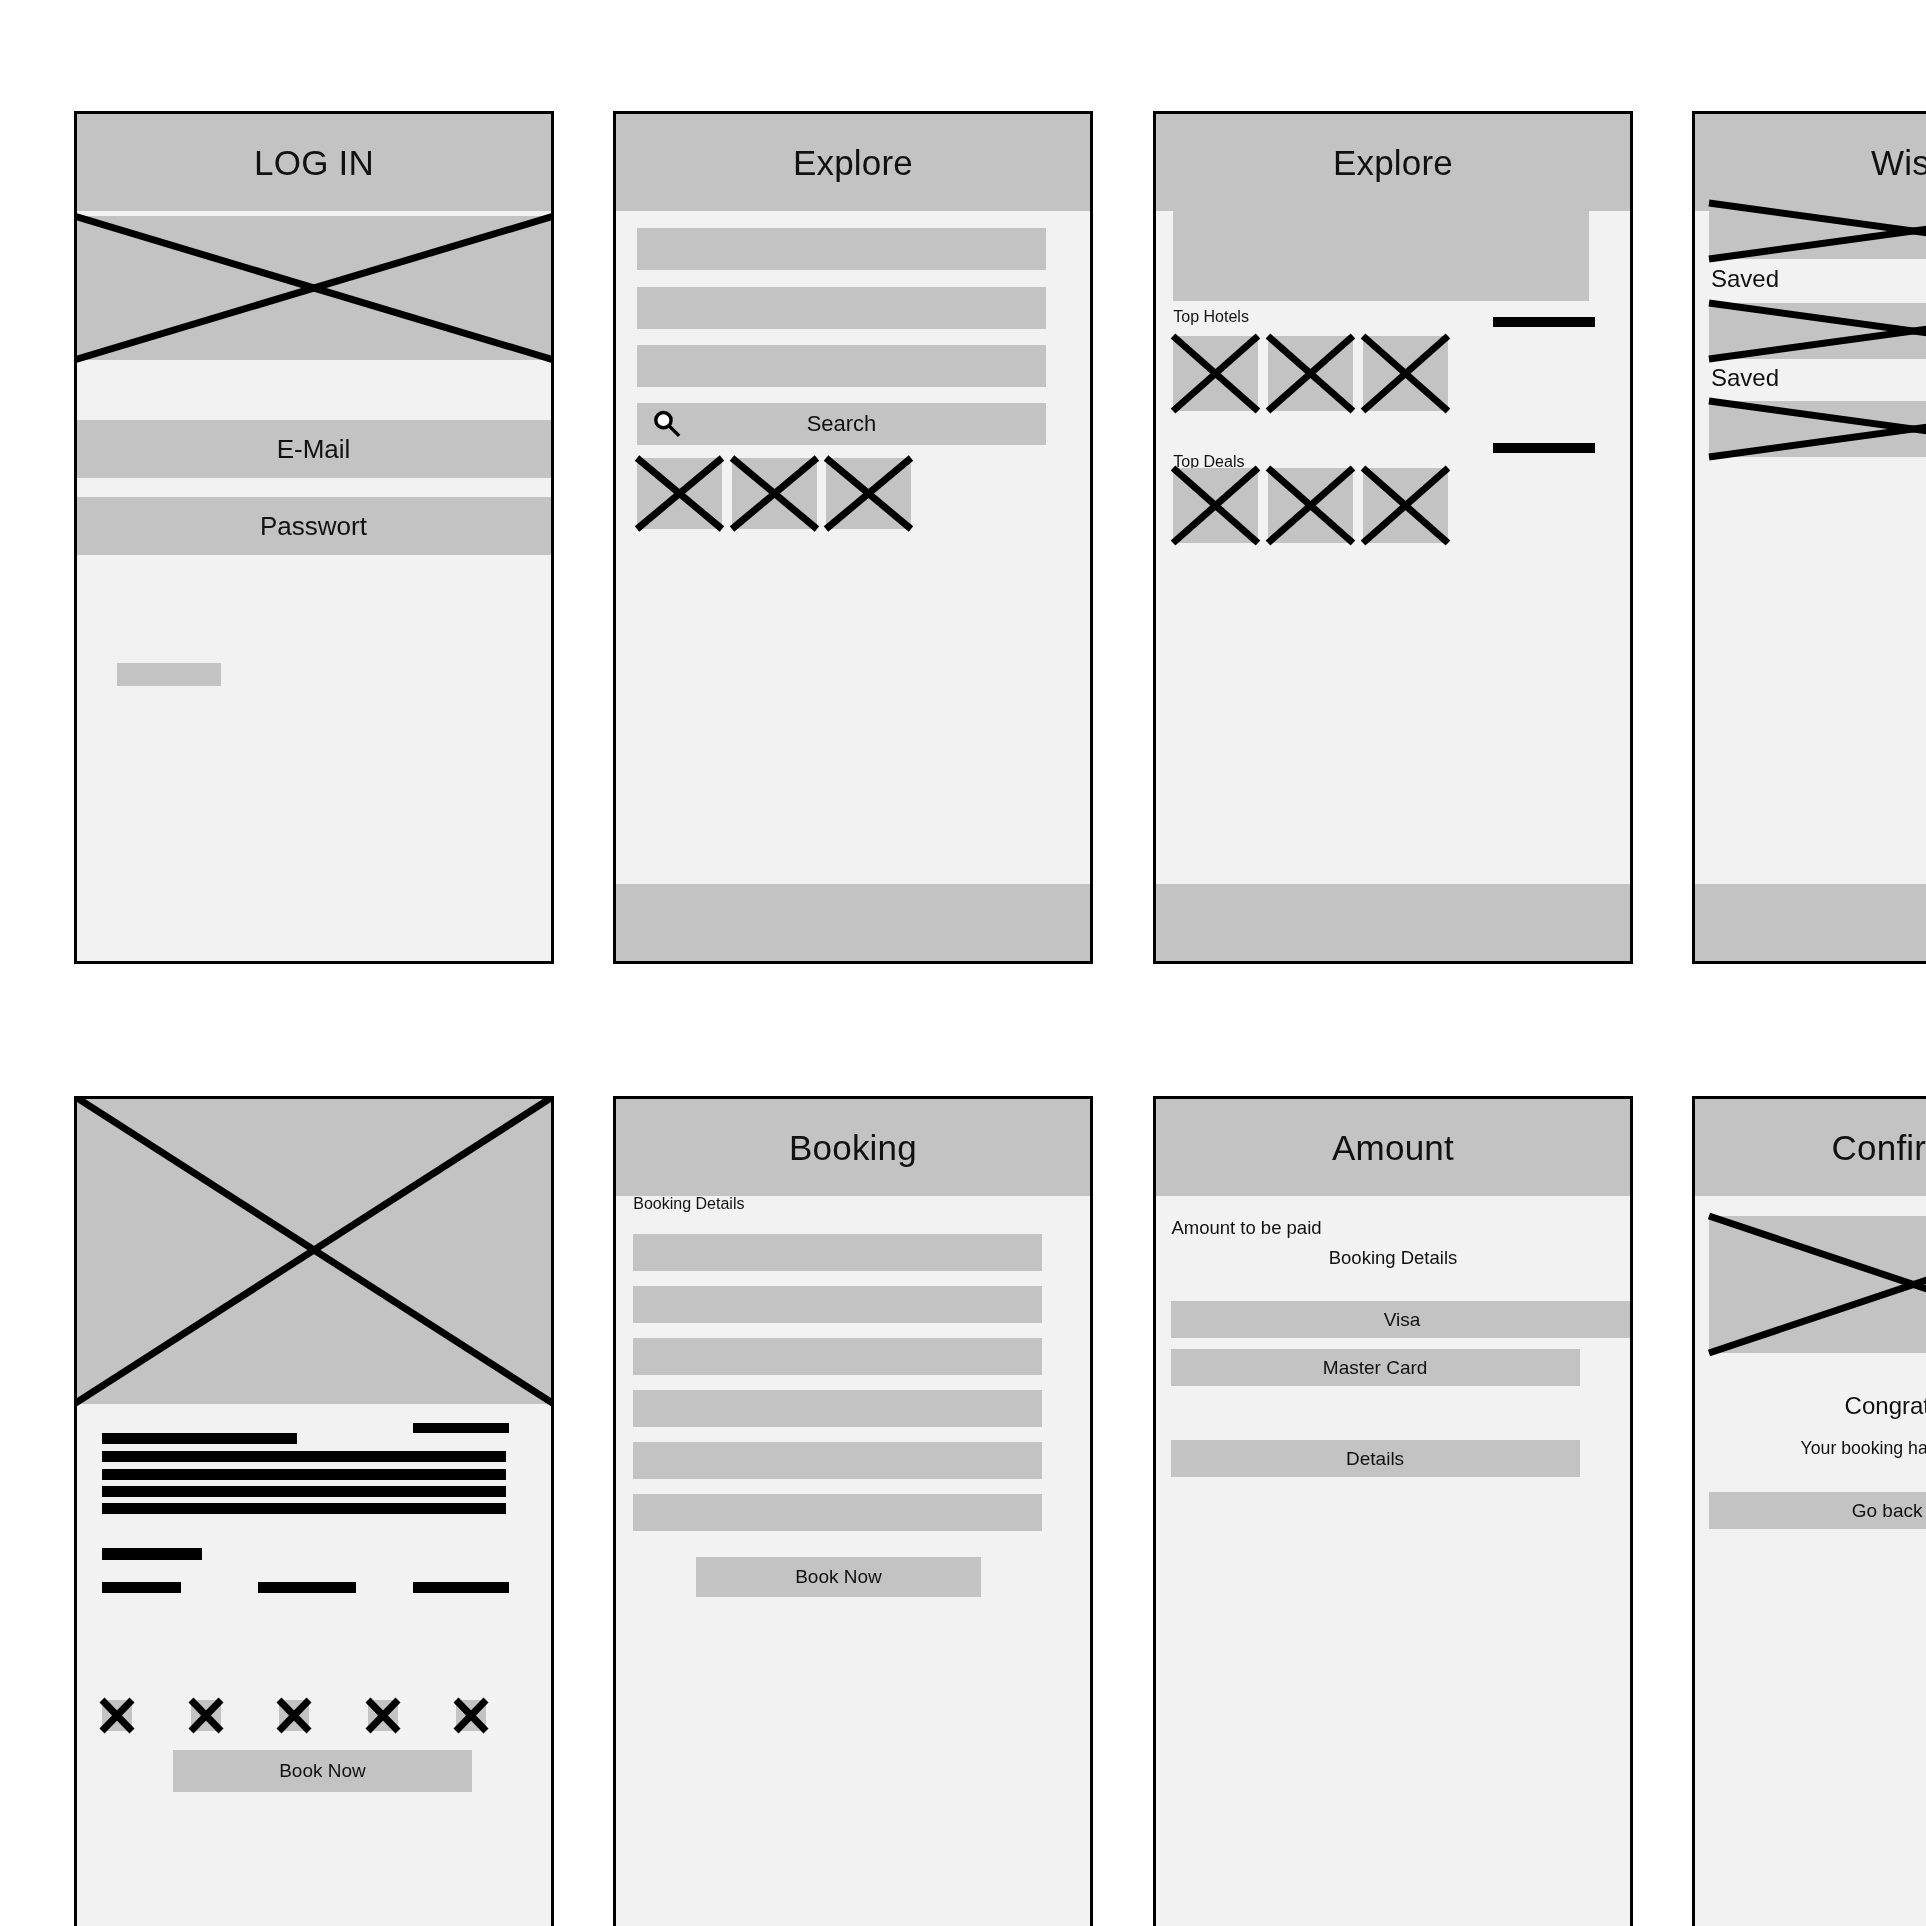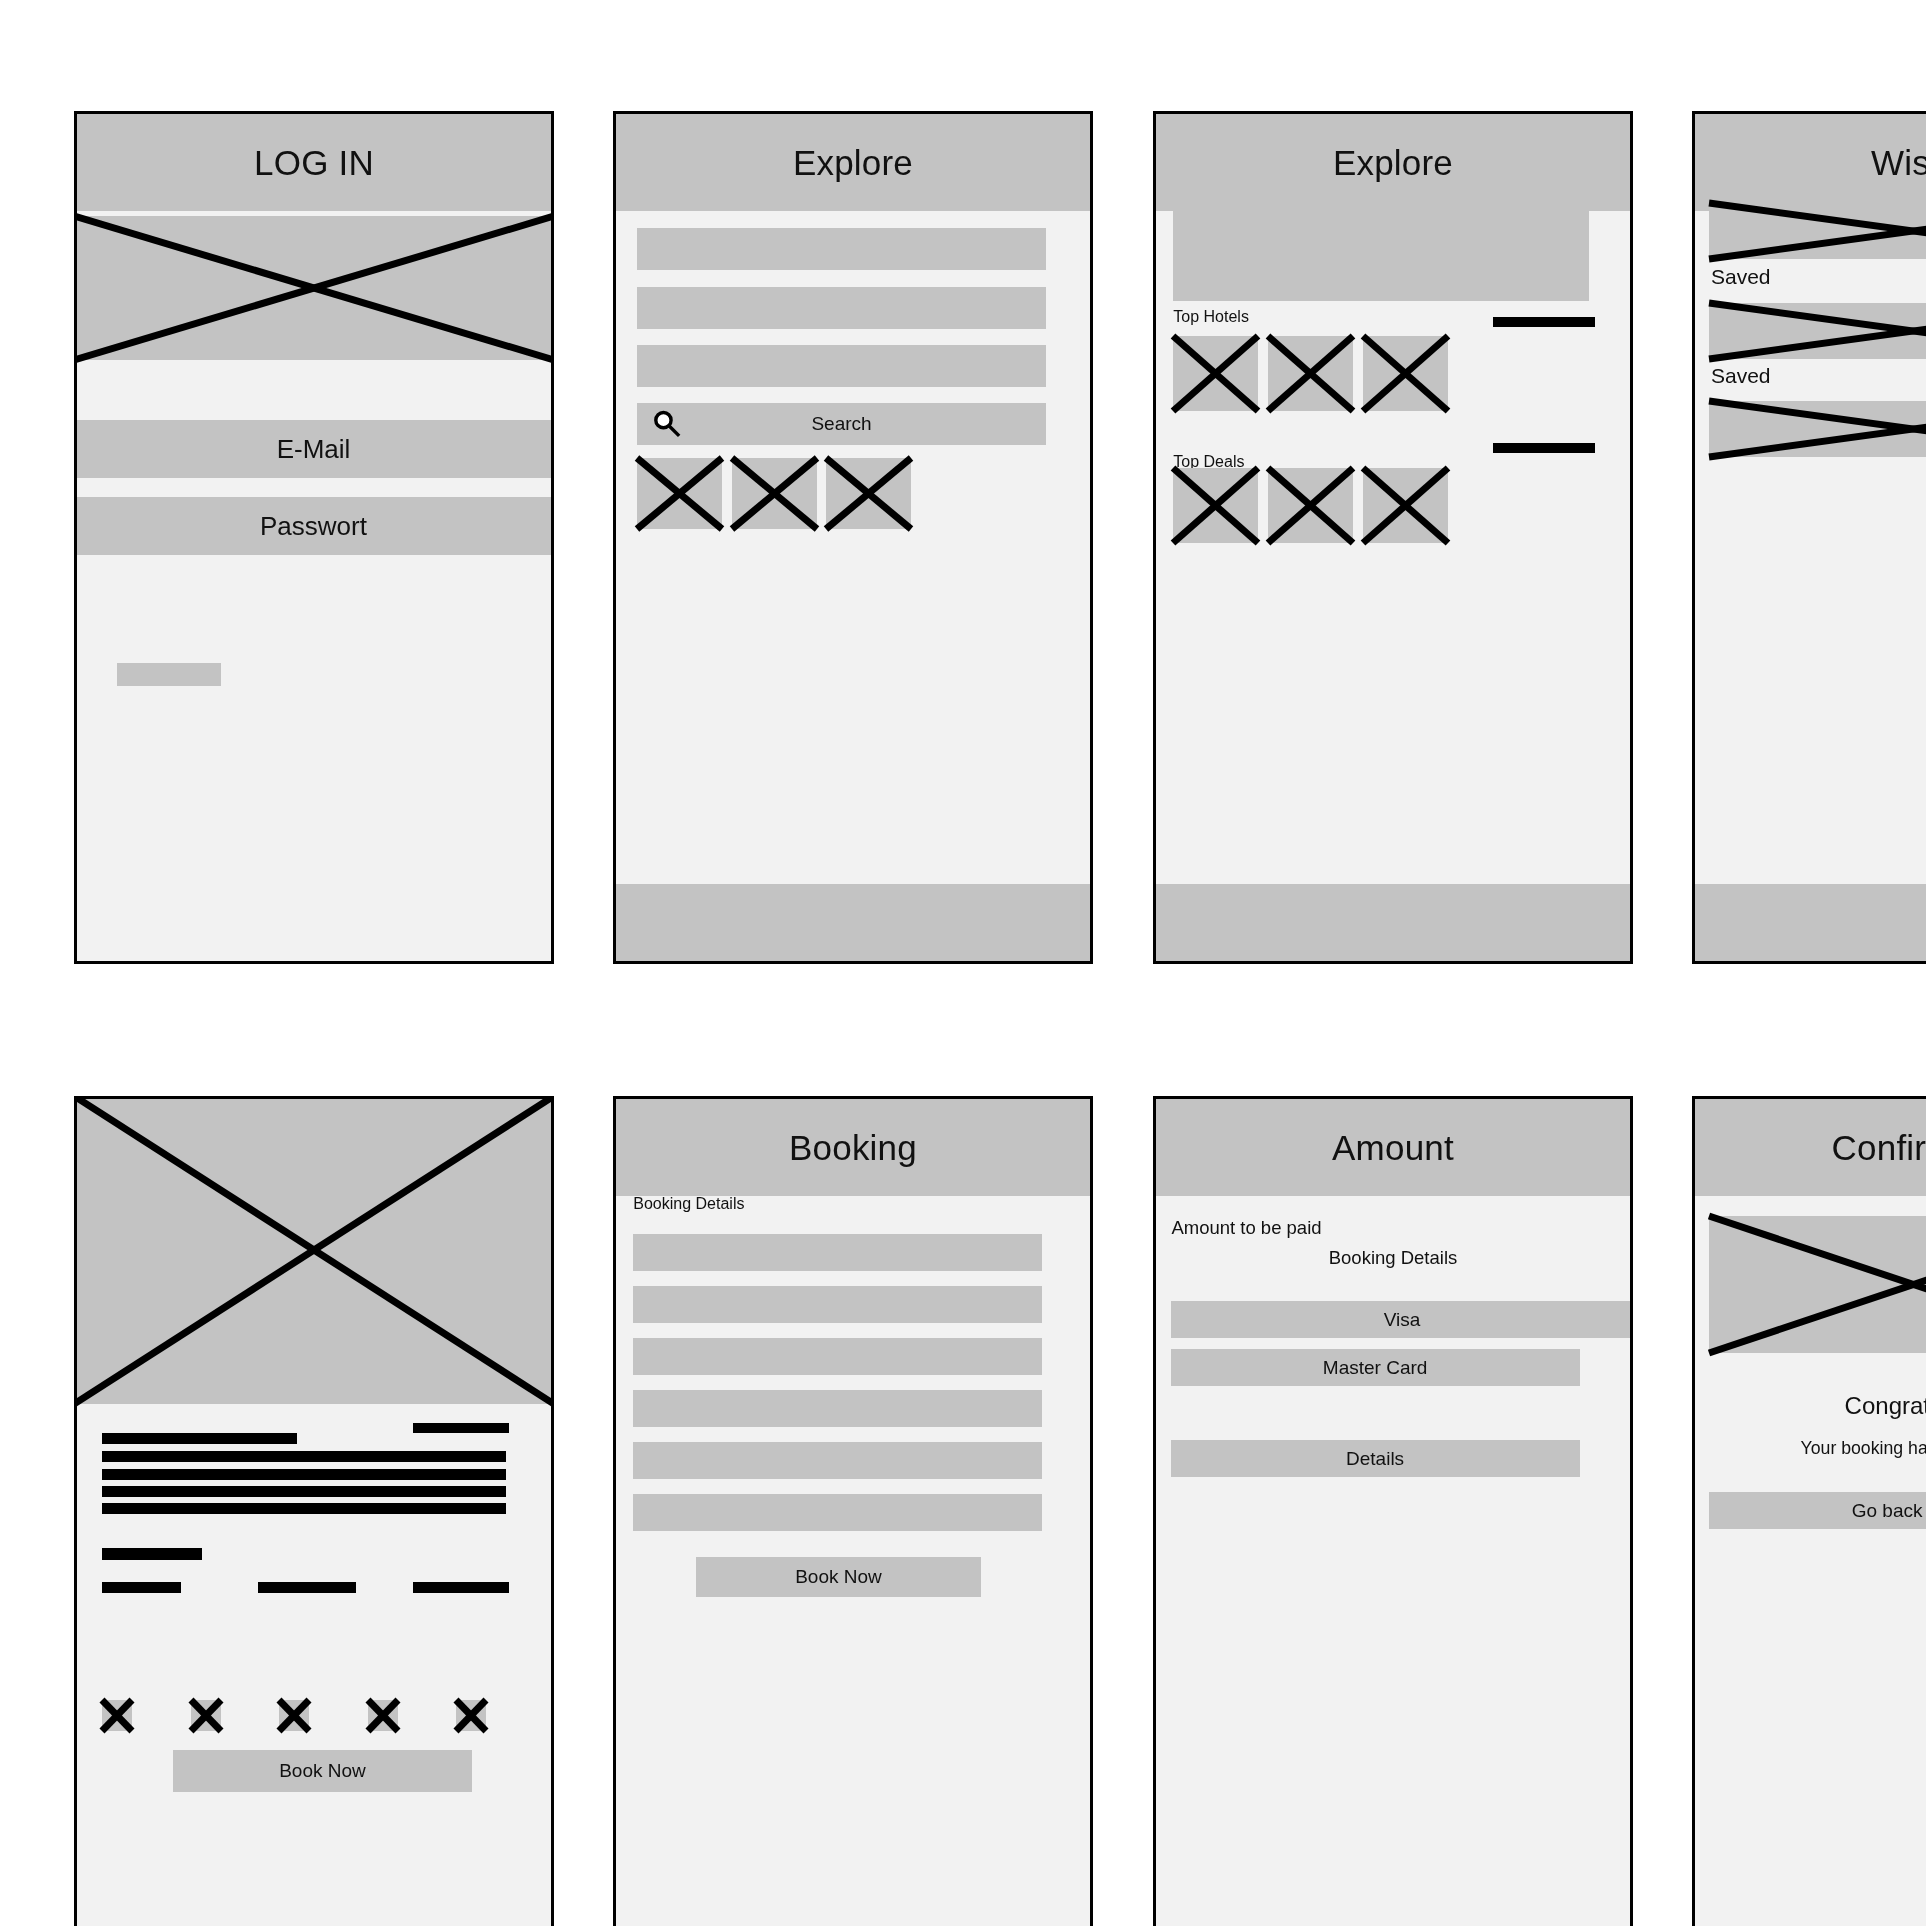--- a/index.html
+++ b/index.html
@@ -55,32 +55,32 @@
   .fieldlabel{
     position:absolute;background:#c3c3c3;
     display:flex;align-items:center;justify-content:center;
     font-size:26px;color:#111;
   }
   .btn{
     position:absolute;background:#c3c3c3;
     display:flex;align-items:center;justify-content:center;
     font-size:19px;color:#111;
   }
-  .plainlabel{position:absolute;font-size:21px;color:#111;white-space:nowrap;}
+  .plainlabel{position:absolute;font-size:24px;color:#111;white-space:nowrap;}
   .sectionhead{position:absolute;font-size:16px;color:#111;white-space:nowrap;}
 
   
   .searchbar{
     position:absolute;background:#c3c3c3;display:flex;align-items:center;
   }
   .searchbar .mag{position:absolute;left:15.4px;top:50%;transform:translateY(-50%);
      width:29px;height:29px;}
   .searchbar .mag svg{width:29px;height:29px;display:block;}
   .searchbar .sLabel{
-    width:100%;text-align:center;font-size:19px;color:#111;
+    width:100%;text-align:center;font-size:22px;color:#111;
   }
 
   
   .tline{position:absolute;background:#000;}
 </style>
 </head>
 <body>
 
 <div class="canvas">
 

